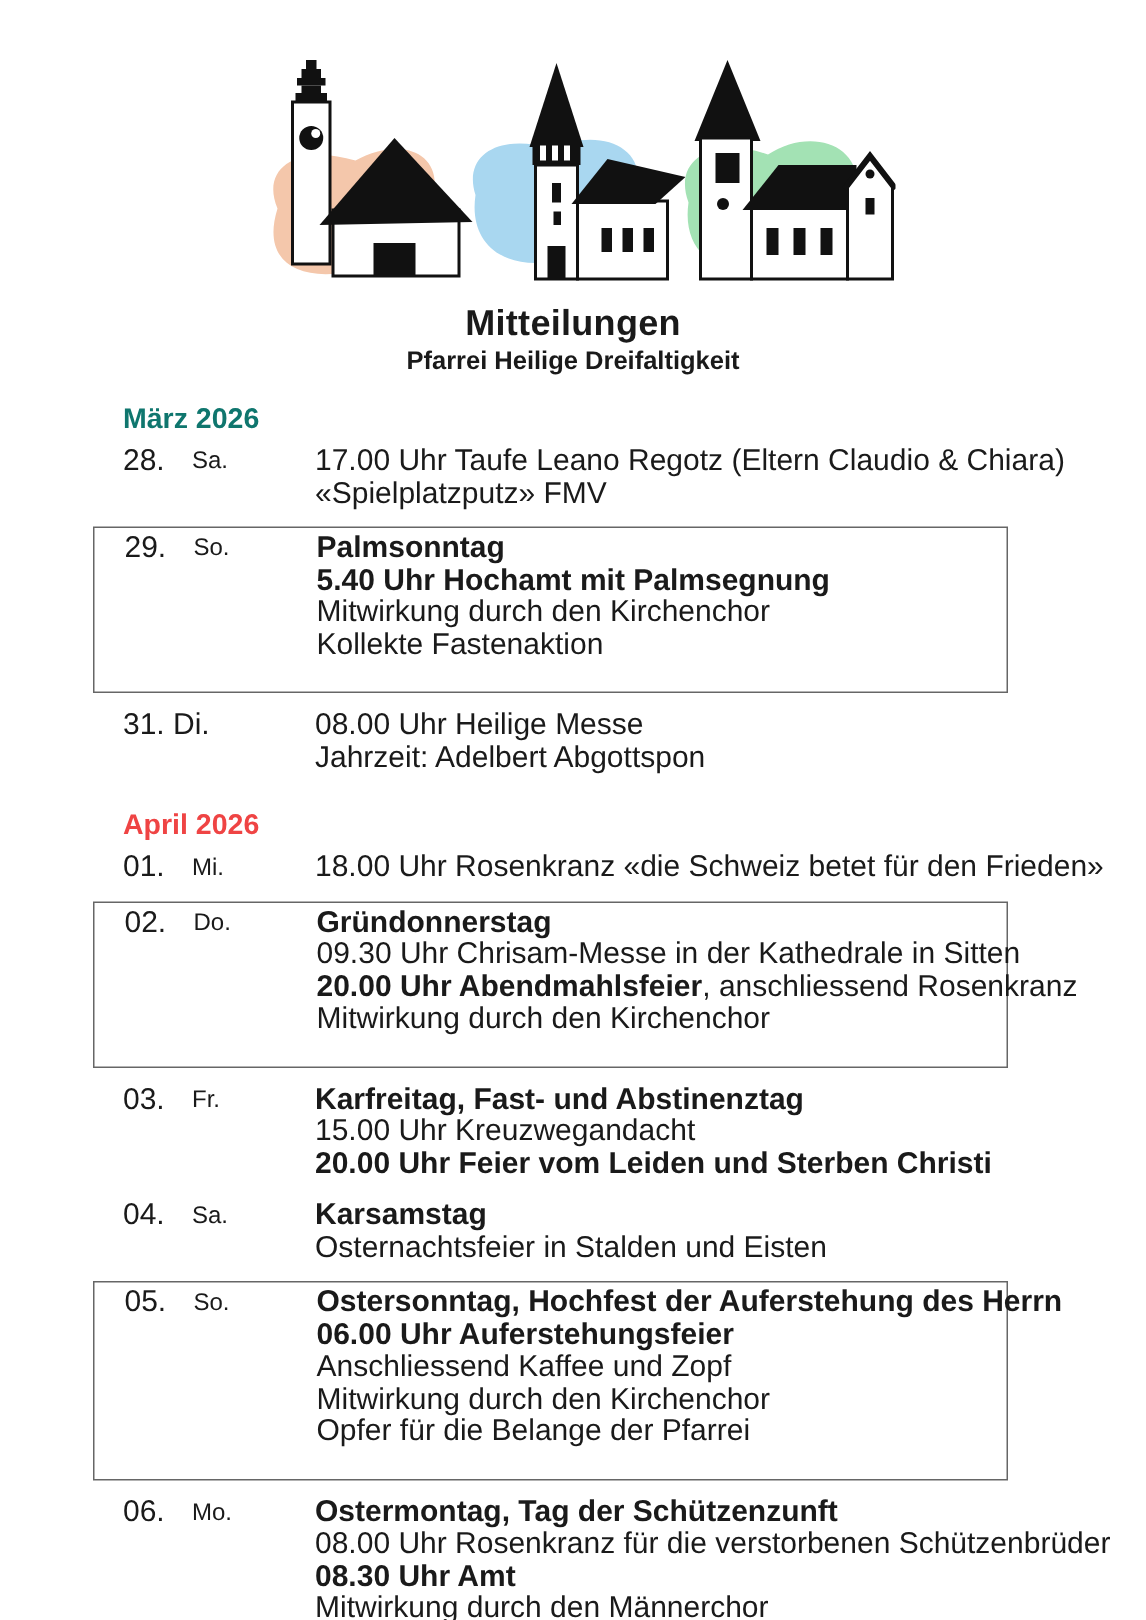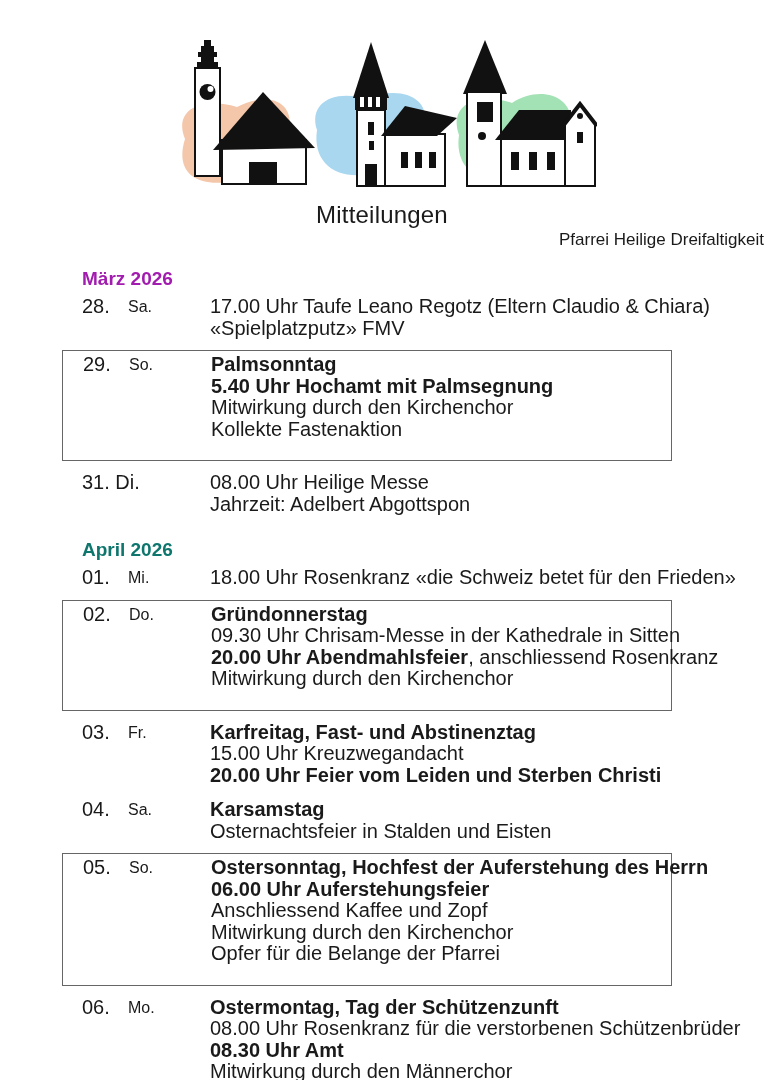--- a/index.html
+++ b/index.html
@@ -3,22 +3,22 @@
 <meta charset="utf-8">
 <style>
   * { margin:0; padding:0; box-sizing:border-box; }
   html,body { background:#fff; }
   body {
     width:764px; height:1080px; margin:0 auto; overflow:hidden;
     font-family:"Liberation Sans", sans-serif; color:#1a1a1a;
     position:relative;
   }
   .logo-wrap { width:430px; margin:36px auto 0; }
-  .title { text-align:center; font-size:24px; font-weight:normal; line-height:28px; margin-top:6px; letter-spacing:0.2px; }
-  .subtitle { text-align:right; font-size:17px; font-weight:normal; line-height:21px; }
+  .title { text-align:center; font-size:24px; font-weight:bold; line-height:28px; margin-top:6px; letter-spacing:0.2px; }
+  .subtitle { text-align:center; font-size:17px; font-weight:bold; line-height:21px; }
   .content { margin:18px 92px 0 62px; width:610px; }
   section.month-section { margin-bottom:2px; }
   section.month-section + section.month-section { margin-top:22px; }
   h2.month { font-size:19px; font-weight:bold; line-height:22px; color:#2F5496; margin:0 0 4px 20px; }
   .event { display:flex; align-items:flex-start; padding:2px 8px 2px 20px; margin-bottom:9px; }
   .event.boxed { border:1px solid #666; padding-top:3px; padding-bottom:20px; }
   .date { width:46px; flex:none; font-size:20px; line-height:21.5px; }
   .date.wide { width:91px; }
   .day { width:45px; flex:none; font-size:16px; line-height:21.5px; }
   .lines { flex:1; min-width:0; }
@@ -81,21 +81,21 @@
       <circle cx="413" cy="80" r="3" fill="#111"></circle>
     </g>
   </svg>
 </div>
 
 <h1 class="title">Mitteilungen</h1>
 <div class="subtitle">Pfarrei Heilige Dreifaltigkeit</div>
 
 <div class="content">
     <section class="month-section">
-      <h2 class="month" style="color: #a21caf;">März 2026</h2>
+      <h2 class="month" style="color: #0f766e;">März 2026</h2>
       <div class="event">
         <div class="date">28.</div>
         <div class="day">Sa.</div>
         <div class="lines">
           <div class="line">17.00 Uhr Taufe Leano Regotz (Eltern Claudio &amp; Chiara)</div>
           <div class="line">«Spielplatzputz» FMV</div>
         </div>
       </div>
       <div class="event boxed">
         <div class="date">29.</div>
@@ -109,21 +109,21 @@
       </div>
       <div class="event">
         <div class="date wide">31. Di.</div>
         <div class="lines">
           <div class="line">08.00 Uhr Heilige Messe</div>
           <div class="line">Jahrzeit: Adelbert Abgottspon</div>
         </div>
       </div>
     </section>
     <section class="month-section">
-      <h2 class="month" style="color: #0f766e;">April 2026</h2>
+      <h2 class="month" style="color: #ef4444;">April 2026</h2>
       <div class="event">
         <div class="date">01.</div>
         <div class="day">Mi.</div>
         <div class="lines">
           <div class="line">18.00 Uhr Rosenkranz «die Schweiz betet für den Frieden»</div>
         </div>
       </div>
       <div class="event boxed">
         <div class="date">02.</div>
         <div class="day">Do.</div>

